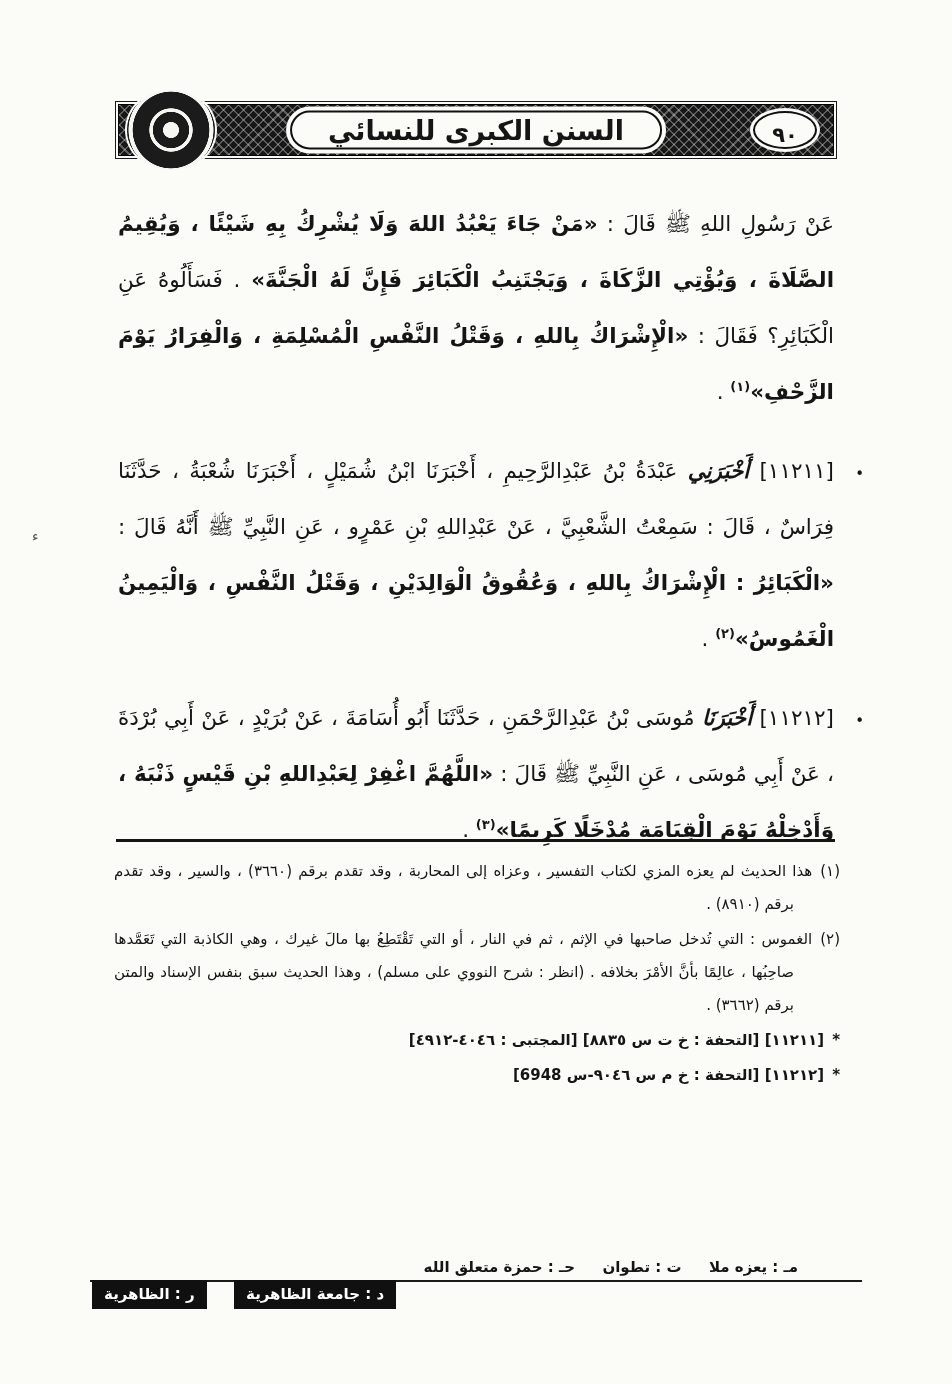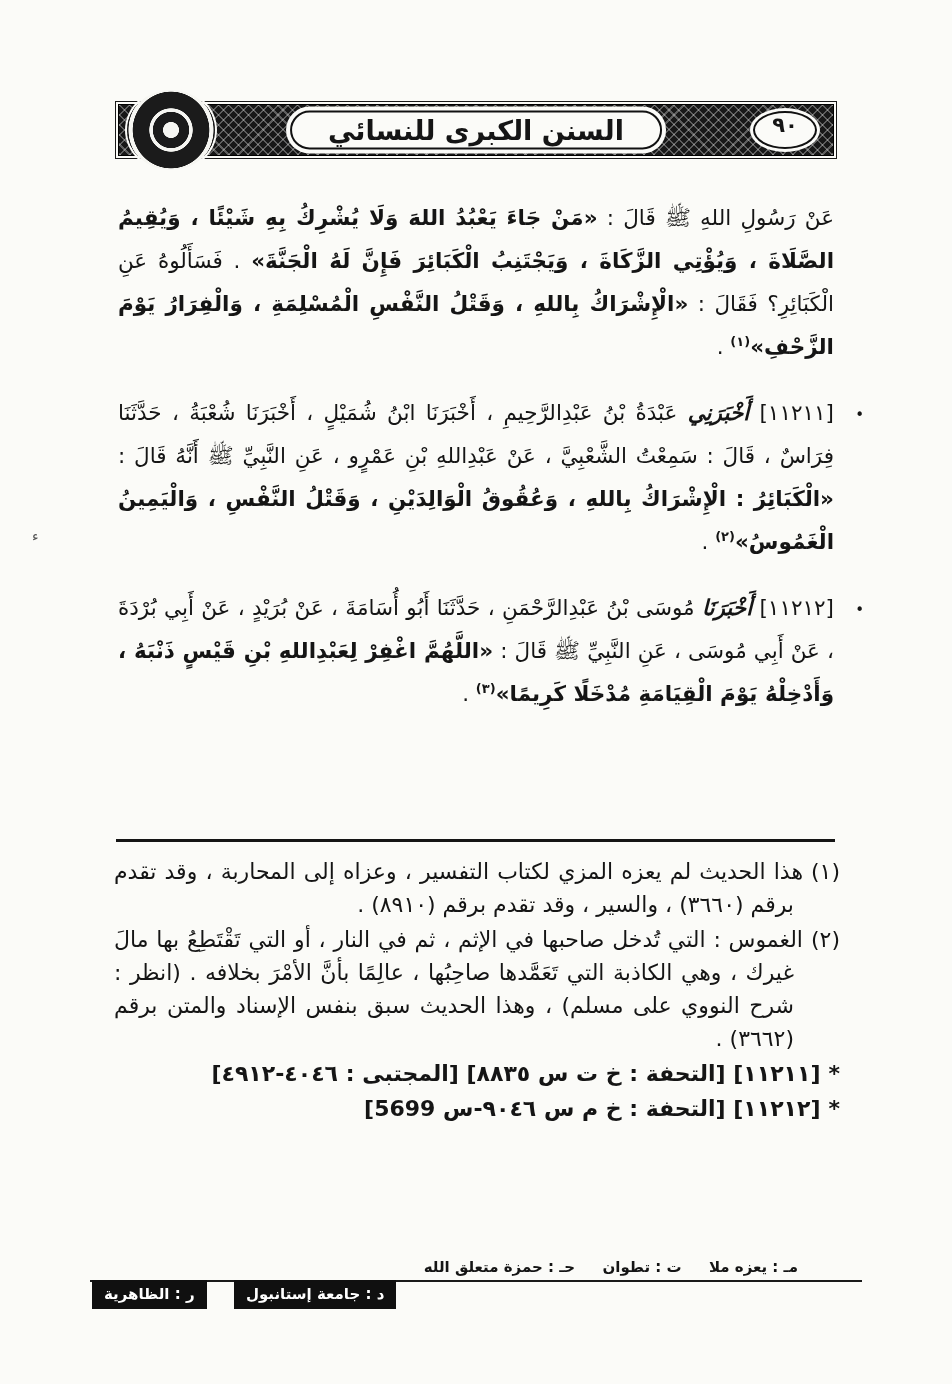--- a/index.html
+++ b/index.html
@@ -31,45 +31,45 @@
   .title-cartouche {
     position:absolute; left:50%; top:50%; transform:translate(-50%,-50%);
     background:#fbfbf8; border:2px solid #111; border-radius:24px;
     box-shadow:0 0 0 4px #fbfbf8; padding:2px 36px; white-space:nowrap;
   }
   .title { font-weight:bold; font-size:27px; letter-spacing:.5px; }
   .page-number-cartouche {
     position:absolute; right:16px; top:50%; transform:translateY(-50%);
     width:64px; height:38px; border-radius:50%;
     background:#fbfbf8; border:2px solid #111; box-shadow:0 0 0 3px #fbfbf8;
-    display:flex; align-items:flex-start; justify-content:center;
+    display:flex; align-items:flex-end; justify-content:center;
     font-weight:bold; font-size:21px;margin-left:35px;
   }
 
   .margin-mark { position:absolute; left:32px; top:528px; font-size:14px; color:#555; }
 
   
   .body-text {
     position:absolute; top:196px; right:118px; width:716px;
-    font-size:21.5px; line-height:43px; text-align:justify;
+    font-size:21.5px; line-height:56px; text-align:justify;
   }
   .para { margin-bottom:20px; position:relative; }
   .bullet { position:absolute; right:-30px; top:3px; font-size:15px; }
   .b { font-weight:bold; }
   .i { font-style:italic; }
   .fnref { font-size:13px; font-weight:bold; position:relative; top:-8px; }
 
   .fn-separator {
     position:absolute; top:839px; right:117px; width:719px; height:3px; background:#151515;
   }
 
   
   .footnotes {
     position:absolute; top:855px; right:112px; width:726px;
-    font-size:22px; line-height:33px; text-align:justify;
+    font-size:15px; line-height:33px; text-align:justify;
   }
   .fn-item { margin-bottom:2px; }
   .fn-note { padding-right:46px; text-indent:-46px; }
   .fn-marker { margin-left:8px; }
   .fn-ref { font-weight:bold; }
 
   
   .page-footer { position:absolute; top:1256px; right:90px; width:772px; height:46px; }
   .footer-rule { position:absolute; top:24px; left:0; right:0; height:2px; background:#1a1a1a; }
   .footer-items {
@@ -103,27 +103,27 @@
       <div class="para"><span class="bullet">•</span><span>[١١٢١١] </span><span class="b i">أَخْبَرَنِي</span><span> عَبْدَةُ بْنُ عَبْدِالرَّحِيمِ ، أَخْبَرَنَا ابْنُ شُمَيْلٍ ، أَخْبَرَنَا شُعْبَةُ ، حَدَّثَنَا فِرَاسٌ ، قَالَ : سَمِعْتُ الشَّعْبِيَّ ، عَنْ عَبْدِاللهِ بْنِ عَمْرٍو ، عَنِ النَّبِيِّ ﷺ أَنَّهُ قَالَ : </span><span class="b">«الْكَبَائِرُ : الْإِشْرَاكُ بِاللهِ ، وَعُقُوقُ الْوَالِدَيْنِ ، وَقَتْلُ النَّفْسِ ، وَالْيَمِينُ الْغَمُوسُ»</span><span class="fnref">(٢)</span><span> .</span></div>
       <div class="para"><span class="bullet">•</span><span>[١١٢١٢] </span><span class="b i">أَخْبَرَنَا</span><span> مُوسَى بْنُ عَبْدِالرَّحْمَنِ ، حَدَّثَنَا أَبُو أُسَامَةَ ، عَنْ بُرَيْدٍ ، عَنْ أَبِي بُرْدَةَ ، عَنْ أَبِي مُوسَى ، عَنِ النَّبِيِّ ﷺ قَالَ : </span><span class="b">«اللَّهُمَّ اغْفِرْ لِعَبْدِاللهِ بْنِ قَيْسٍ ذَنْبَهُ ، وَأَدْخِلْهُ يَوْمَ الْقِيَامَةِ مُدْخَلًا كَرِيمًا»</span><span class="fnref">(٣)</span><span> .</span></div>
     </main>
 
   <div class="fn-separator"></div>
 
   <section class="footnotes" id="footnotes">
       <div class="fn-item fn-note"><span class="fn-marker">(١)</span><span class="fn-text">هذا الحديث لم يعزه المزي لكتاب التفسير ، وعزاه إلى المحاربة ، وقد تقدم برقم (٣٦٦٠) ، والسير ، وقد تقدم برقم (٨٩١٠) .</span></div>
       <div class="fn-item fn-note"><span class="fn-marker">(٢)</span><span class="fn-text">الغموس : التي تُدخل صاحبها في الإثم ، ثم في النار ، أو التي تَقْتَطِعُ بها مالَ غيرك ، وهي الكاذبة التي تَعَمَّدها صاحِبُها ، عالِمًا بأنَّ الأمْرَ بخلافه . (انظر : شرح النووي على مسلم) ، وهذا الحديث سبق بنفس الإسناد والمتن برقم (٣٦٦٢) .</span></div>
       <div class="fn-item fn-ref"><span class="fn-marker">*</span><span class="fn-text">[١١٢١١] [التحفة : خ ت س ٨٨٣٥] [المجتبى : ٤٠٤٦-٤٩١٢]</span></div>
-      <div class="fn-item fn-ref"><span class="fn-marker">*</span><span class="fn-text">[١١٢١٢] [التحفة : خ م س ٩٠٤٦-س 5699]</span></div>
+      <div class="fn-item fn-ref"><span class="fn-marker">*</span><span class="fn-text">[١١٢١٢] [التحفة : خ م س ٩٠٤٦-س 6948]</span></div>
     </section>
 
   <footer class="page-footer">
     <div class="footer-rule"></div>
     <div class="footer-items" id="footer-items">
         <span class="footer-item">مـ : يعزه ملا</span>
         <span class="footer-item">ت : تطوان</span>
         <span class="footer-item">حـ : حمزة متعلق الله</span>
-        <span class="footer-item badge">د : جامعة إستانبول</span>
+        <span class="footer-item badge">د : جامعة الظاهرية</span>
         <span class="footer-item badge">ر : الظاهرية</span>
       </div>
   </footer>
 
 </div>
 
 </body></html>

